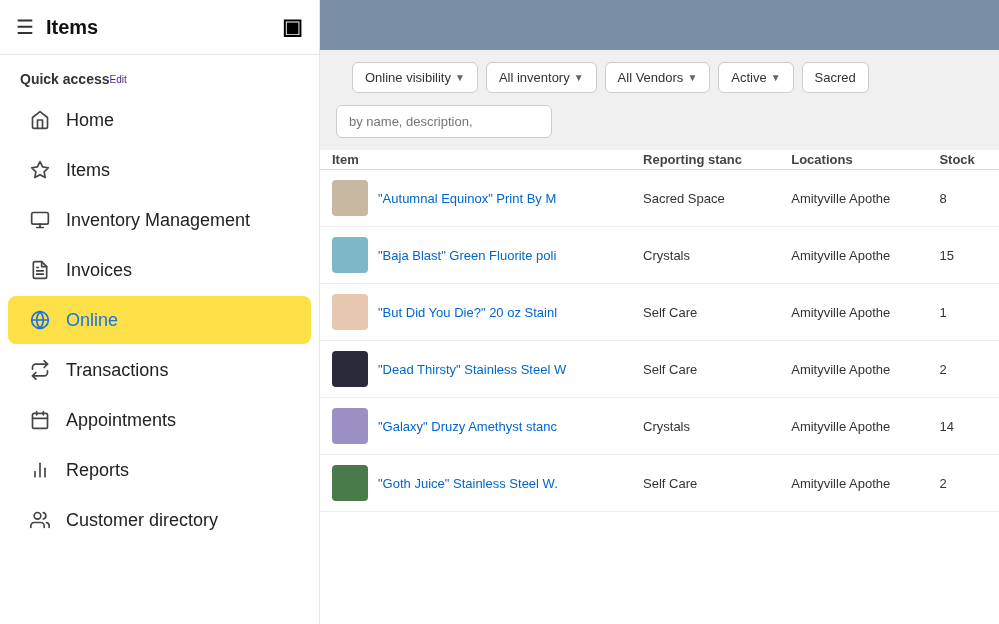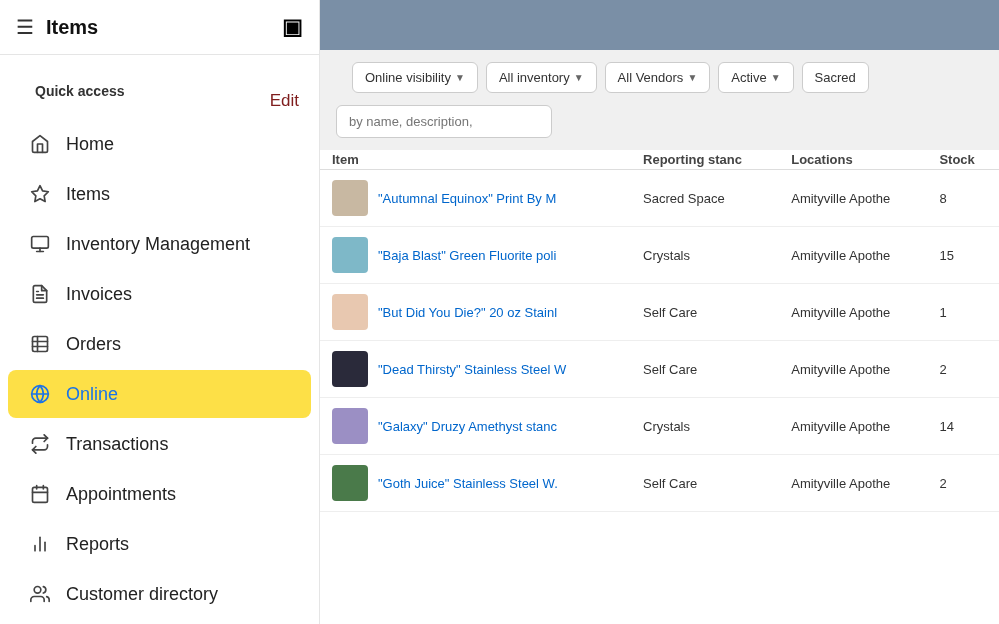--- a/index.html
+++ b/index.html
@@ -32,36 +32,35 @@
     }
 
     #sidebar-header .title {
       font-size: 20px;
       font-weight: 600;
       color: #111;
     }
 
     .quick-access-header {
       display: flex;
-      justify-content: space-between;
-      align-items: center;
-      padding: 16px 20px 8px 35px;
+      justify-content: flex-start;
+      align-items: center;
+      padding: 16px 20px 8px 20px;
     }
 
     .quick-access-label {
       font-size: 14px;
       font-weight: 600;
       color: #333;
     }
 
     .edit-link {
-      font-size: 17px;
-      color: #7f1d1d;
+      font-size: 10px;
+      color: #4c1d95;
       cursor: pointer;
-      margin-top: 20px;
     }
 
     .nav-item {
       display: flex;
       align-items: center;
       padding: 12px 20px;
       gap: 14px;
       cursor: pointer;
       border-radius: 8px;
       margin: 1px 8px;
@@ -277,31 +276,20 @@
           <path d="M14 2H6a2 2 0 00-2 2v16a2 2 0 002 2h12a2 2 0 002-2V8z"></path>
           <polyline points="14 2 14 8 20 8"></polyline>
           <line x1="16" y1="13" x2="8" y2="13"></line>
           <line x1="16" y1="17" x2="8" y2="17"></line>
           <polyline points="10 9 9 9 8 9"></polyline>
         </svg>
     </span>
     <span class="nav-label">Invoices</span>
   </div>
 
-  <div class="nav-item">
-    <span class="nav-icon">
-      <svg width="20" height="20" viewBox="0 0 24 24" fill="none" stroke="currentColor" stroke-width="2" stroke-linecap="round" stroke-linejoin="round">
-          <rect x="3" y="3" width="18" height="18" rx="2"></rect>
-          <path d="M3 9h18"></path>
-          <path d="M3 15h18"></path>
-          <path d="M9 3v18"></path>
-        </svg>
-    </span>
-    <span class="nav-label">Orders</span>
-  </div>
 
   <div class="nav-item active">
     <span class="nav-icon">
       <svg width="20" height="20" viewBox="0 0 24 24" fill="none" stroke="currentColor" stroke-width="2" stroke-linecap="round" stroke-linejoin="round">
           <circle cx="12" cy="12" r="10"></circle>
           <line x1="2" y1="12" x2="22" y2="12"></line>
           <path d="M12 2a15.3 15.3 0 014 10 15.3 15.3 0 01-4 10 15.3 15.3 0 01-4-10 15.3 15.3 0 014-10z"></path>
         </svg>
     </span>
     <span class="nav-label">Online</span>

